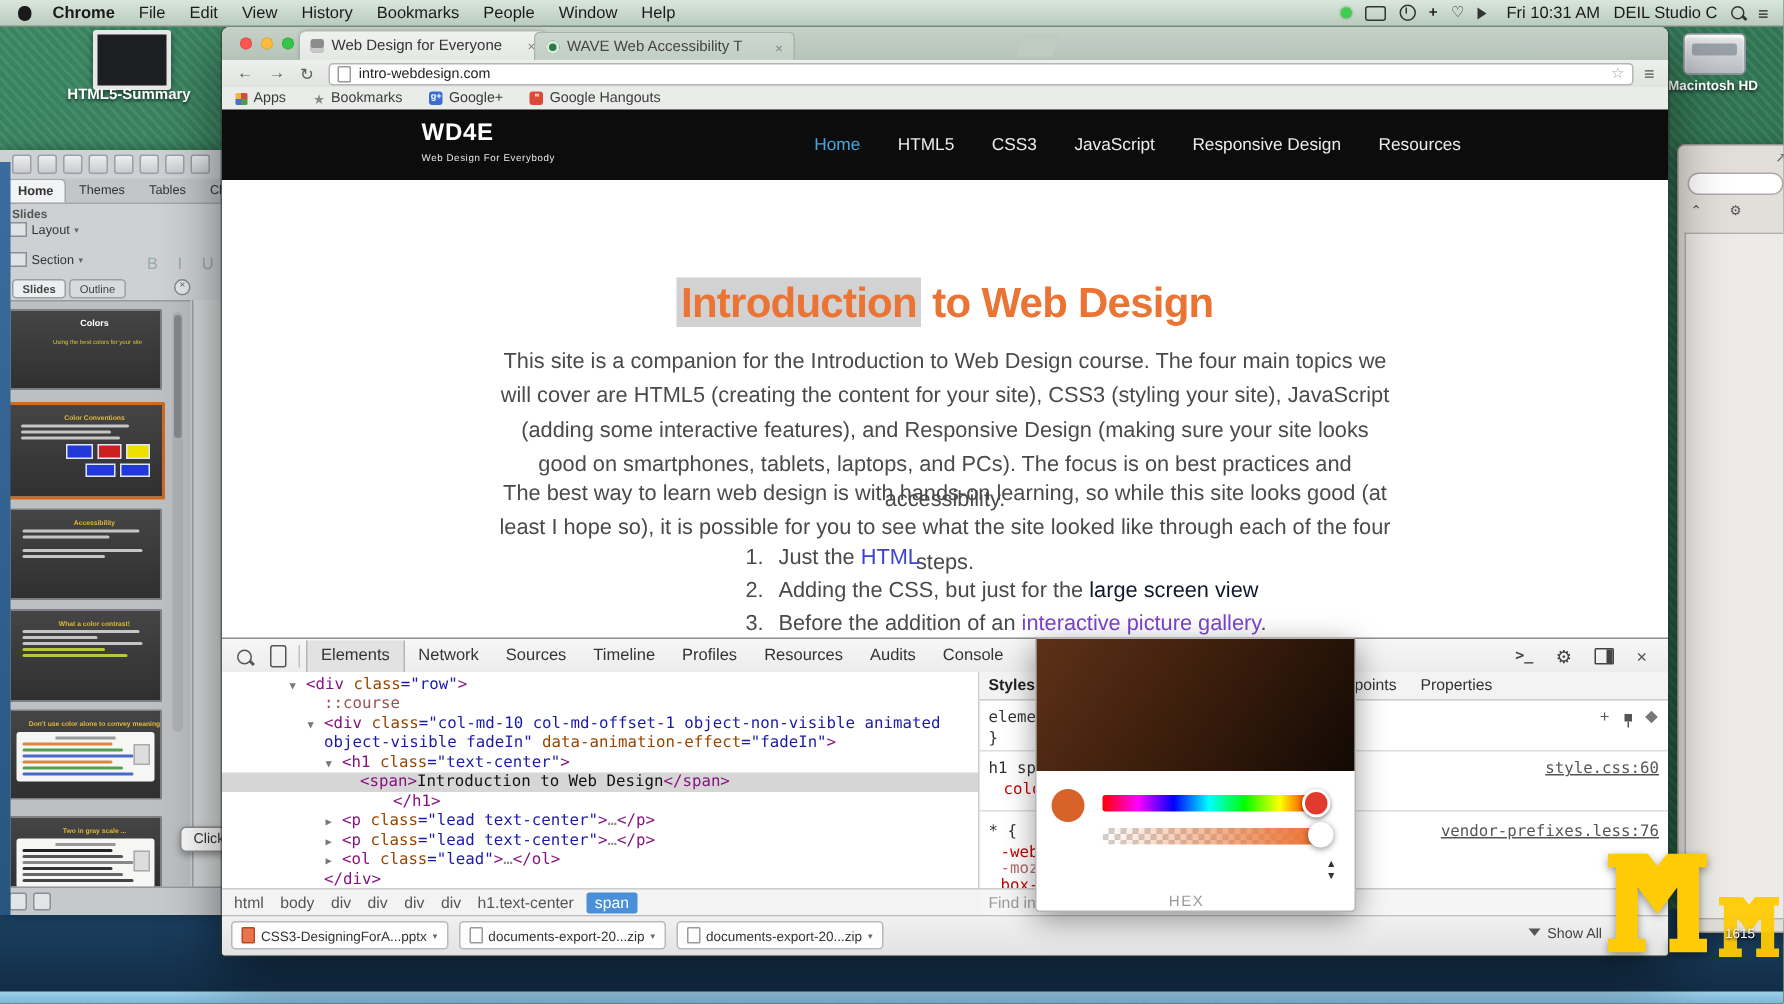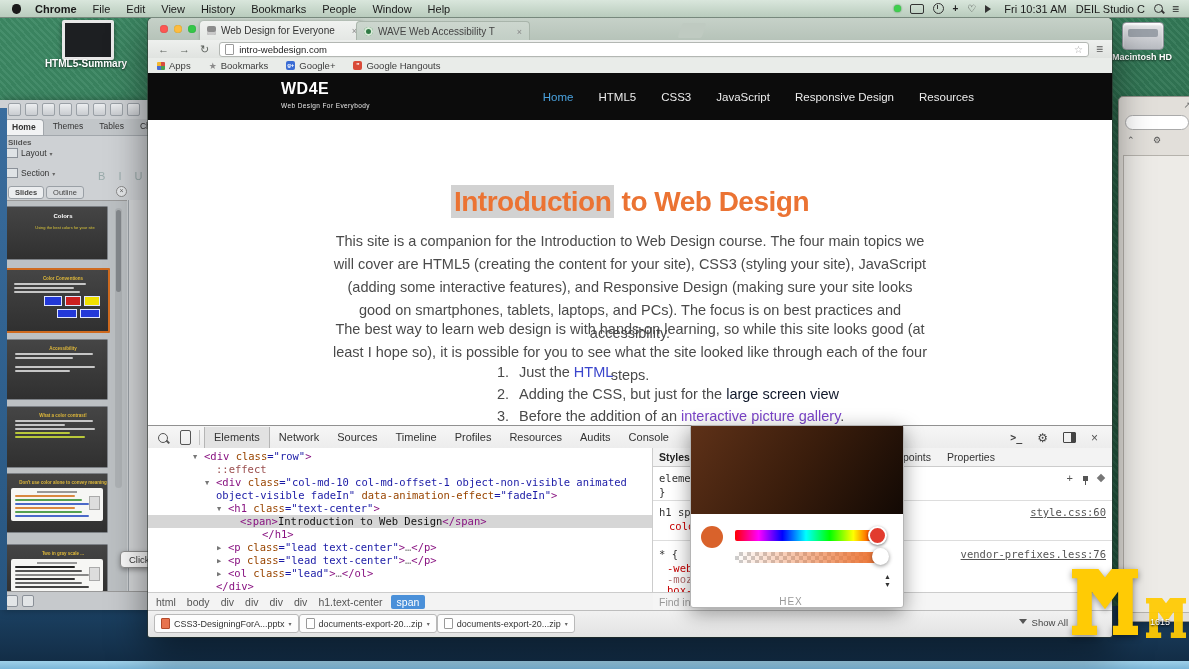--- a/index.html
+++ b/index.html
@@ -424,21 +424,21 @@
       <span class="dt-cons">&gt;_</span>
       <span class="dt-gear">⚙</span>
       <span class="dt-dock"></span>
       <span class="dt-x">×</span>
     </span>
   </div>
   <div id="dtmain" class="abs">
     <div id="elements" class="abs">
       <div id="code" class="abs">
           <div class="cl" style="padding-left: 56px;"><span class="ar" style="left: 45px;">▼</span><span class="c-t">&lt;div</span><span class="c-x"> </span><span class="c-a">class</span><span class="c-q">="row"</span><span class="c-t">&gt;</span></div>
-          <div class="cl" style="padding-left: 68px;"><span class="c-ps">::effect</span></div>
+          <div class="cl" style="padding-left: 68px;"><span class="c-ps">::course</span></div>
           <div class="cl" style="padding-left: 68px;"><span class="ar" style="left: 57px;">▼</span><span class="c-t">&lt;div</span><span class="c-x"> </span><span class="c-a">class</span><span class="c-q">="col-md-10 col-md-offset-1 object-non-visible animated object-visible fadeIn"</span><span class="c-x"> </span><span class="c-a">data-animation-effect</span><span class="c-q">="fadeIn"</span><span class="c-t">&gt;</span></div>
           <div class="cl" style="padding-left: 80px;"><span class="ar" style="left: 69px;">▼</span><span class="c-t">&lt;h1</span><span class="c-x"> </span><span class="c-a">class</span><span class="c-q">="text-center"</span><span class="c-t">&gt;</span></div>
           <div class="cl sel" style="padding-left: 92px;"><span class="c-t">&lt;span&gt;</span><span class="c-x">Introduction to Web Design</span><span class="c-t">&lt;/span&gt;</span></div>
           <div class="cl" style="padding-left: 76px; margin-left: 38px;"><span class="c-t">&lt;/h1&gt;</span></div>
           <div class="cl" style="padding-left: 80px;"><span class="ar" style="left: 69px;">▶</span><span class="c-t">&lt;p</span><span class="c-x"> </span><span class="c-a">class</span><span class="c-q">="lead text-center"</span><span class="c-t">&gt;</span><span class="c-e">…</span><span class="c-t">&lt;/p&gt;</span></div>
           <div class="cl" style="padding-left: 80px;"><span class="ar" style="left: 69px;">▶</span><span class="c-t">&lt;p</span><span class="c-x"> </span><span class="c-a">class</span><span class="c-q">="lead text-center"</span><span class="c-t">&gt;</span><span class="c-e">…</span><span class="c-t">&lt;/p&gt;</span></div>
           <div class="cl" style="padding-left: 80px;"><span class="ar" style="left: 69px;">▶</span><span class="c-t">&lt;ol</span><span class="c-x"> </span><span class="c-a">class</span><span class="c-q">="lead"</span><span class="c-t">&gt;</span><span class="c-e">…</span><span class="c-t">&lt;/ol&gt;</span></div>
           <div class="cl" style="padding-left: 68px;"><span class="c-t">&lt;/div&gt;</span></div>
         </div>
     </div>
@@ -492,21 +492,21 @@
       </div>
     <div id="alphahandle" class="abs"></div>
     <div id="spin" class="abs">
         <span>▲</span>
         <span>▼</span>
       </div>
     <div id="hexlbl" class="abs">HEX</div>
   </div>
 
   <div id="dlbar" class="abs">
-    <span id="dlitems" style="display:flex;">
+    <span id="dlitems" style="display:flex;gap:7px">
         <span class="dl">
           <span class="fic pptx"></span>
           <span>CSS3-DesigningForA...pptx</span>
           <span class="caret">▾</span>
         </span>
         <span class="dl">
           <span class="fic"></span>
           <span>documents-export-20...zip</span>
           <span class="caret">▾</span>
         </span>

